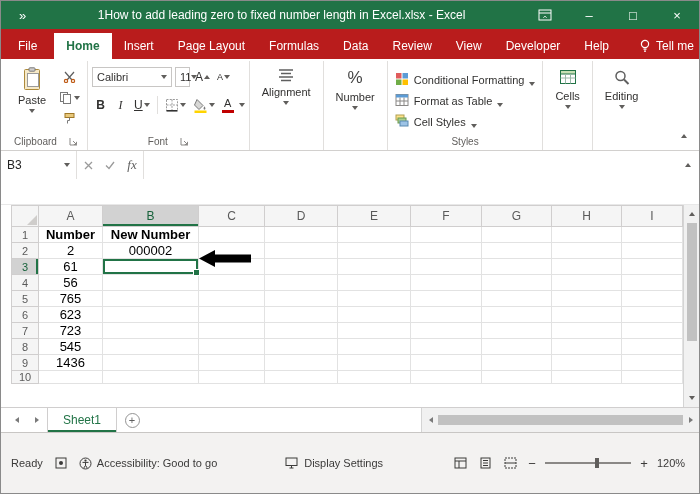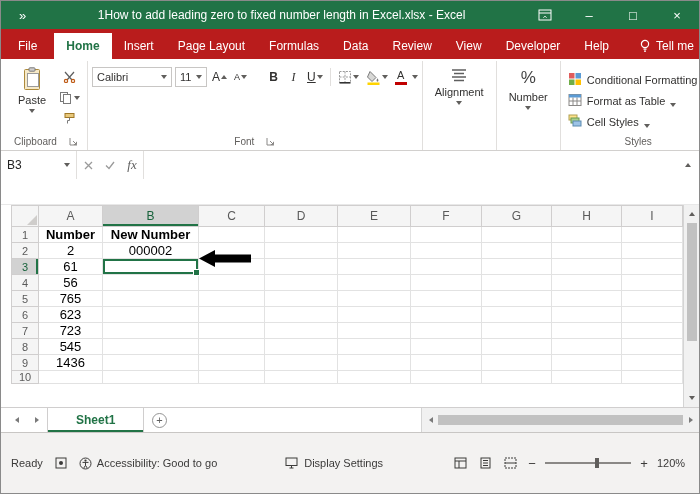--- a/index.html
+++ b/index.html
@@ -24,25 +24,25 @@
 .group{display:flex;flex-direction:column;border-right:1px solid #e1dfdd;padding:1px 4px 0 4px}
 .gbody{flex:1;display:flex;align-items:flex-start}
 .glabel{flex:0 0 17px;font-size:10px;color:#605e5c;display:flex;align-items:center;justify-content:center;gap:12px}
 .td{width:0;height:0;border-left:3px solid transparent;border-right:3px solid transparent;border-top:4px solid #605e5c}
 .tu{width:0;height:0;border-left:3px solid transparent;border-right:3px solid transparent;border-bottom:4px solid #605e5c}
 .tl{width:0;height:0;border-top:3px solid transparent;border-bottom:3px solid transparent;border-right:4px solid #7a7a7a}
 .tr{width:0;height:0;border-top:3px solid transparent;border-bottom:3px solid transparent;border-left:4px solid #7a7a7a}
 .pastebtn{width:46px;display:flex;flex-direction:column;align-items:center;padding-top:5px;gap:3px;font-size:11px;color:#323130}
 .minicol{display:flex;flex-direction:column;gap:4px;padding:6px 2px 0 2px}
 .minibtn{width:24px;height:17px;display:flex;align-items:center;justify-content:center;gap:2px}
-.fontrows{display:flex;flex-direction:row;gap:16px;padding-top:5px}
+.fontrows{display:flex;flex-direction:column;gap:8px;padding-top:5px}
 .frow{display:flex;align-items:center;gap:3px}
 .combo{height:20px;border:1px solid #c8c6c4;display:flex;align-items:center;justify-content:space-between;padding:0 4px;font-size:11px;color:#323130;background:#fff}
 .combo.name{width:80px}
-.combo.size{width:32px}
+.combo.size{width:15px}
 .fbtn{height:20px;min-width:17px;display:flex;align-items:center;justify-content:center;padding:0 2px;font-size:12px;color:#323130;gap:1px}
 .fbtn .b{font-weight:bold}
 .fbtn .i{font-style:italic;font-family:"Liberation Serif",serif}
 .fbtn .u{text-decoration:underline}
 .smallA{font-size:12px}.tinyA{font-size:9px}
 .colorbtn{display:flex;flex-direction:column;align-items:center;justify-content:center;height:20px;padding:0 2px;font-size:11px;color:#323130;line-height:1}
 .colorbar{width:12px;height:3px;margin-top:1px}
 .red{background:#c00000}
 .sep{width:1px;height:18px;background:#e1dfdd;margin:0 2px}
 .bigbtn{display:flex;flex-direction:column;align-items:center;padding:6px 8px 0 8px;font-size:11px;color:#323130;gap:3px}
@@ -80,21 +80,21 @@
 .vscroll{flex:0 0 16px;background:#f1f1f1;border-left:1px solid #d4d4d4;display:flex;flex-direction:column;align-items:center;padding:3px 0;gap:3px}
 .vsbtn{flex:0 0 12px;display:flex;align-items:center;justify-content:center}
 .vsthumb{width:10px;flex:0 0 118px;background:#c1c1c1}
 .vspace{flex:1}
 .arrow-annotation{position:absolute;left:198px;top:45px;z-index:5;line-height:0}
 
 
 .sheetbar{flex:0 0 25px;display:flex;align-items:stretch;background:#fff;border-top:1px solid #d0cece;font-size:12px}
 .snav{flex:0 0 20px;display:flex;align-items:center;justify-content:center}
 .snav:first-child{margin-left:6px}
-.stab{display:flex;align-items:center;padding:0 28px;font-weight:bold;color:#217346;border-right:1px solid #d0cece;border-left:1px solid #d0cece;box-shadow:inset 0 -2px 0 #217346;background:#fff}
+.stab{display:flex;align-items:center;padding:0 15px;font-weight:normal;color:#217346;border-right:1px solid #d0cece;border-left:1px solid #d0cece;box-shadow:inset 0 -2px 0 #217346;background:#fff}
 .addsheet{flex:0 0 30px;display:flex;align-items:center;justify-content:center}
 .addsheet .circ{width:15px;height:15px;border:1px solid #949494;border-radius:50%;display:flex;align-items:center;justify-content:center;font-size:11px;color:#5f5f5f;line-height:1}
 .hscroll{margin-left:auto;flex:0 0 278px;display:flex;align-items:center;background:#f1f1f1;border-left:1px solid #d4d4d4;padding:0 1px}
 .hsbtn{flex:0 0 15px;height:100%;display:flex;align-items:center;justify-content:center}
 .hsthumb{flex:1;height:10px;background:#c1c1c1}
 
 
 .statusbar{flex:0 0 27px;background:#f3f2f1;border-top:1px solid #c8c6c4;display:flex;align-items:center;font-size:11px;color:#3b3a39;padding:12px 10px}
 .sleft{display:flex;align-items:center;gap:12px}
 .scenter{margin:12px auto;display:flex;align-items:center;gap:6px}

